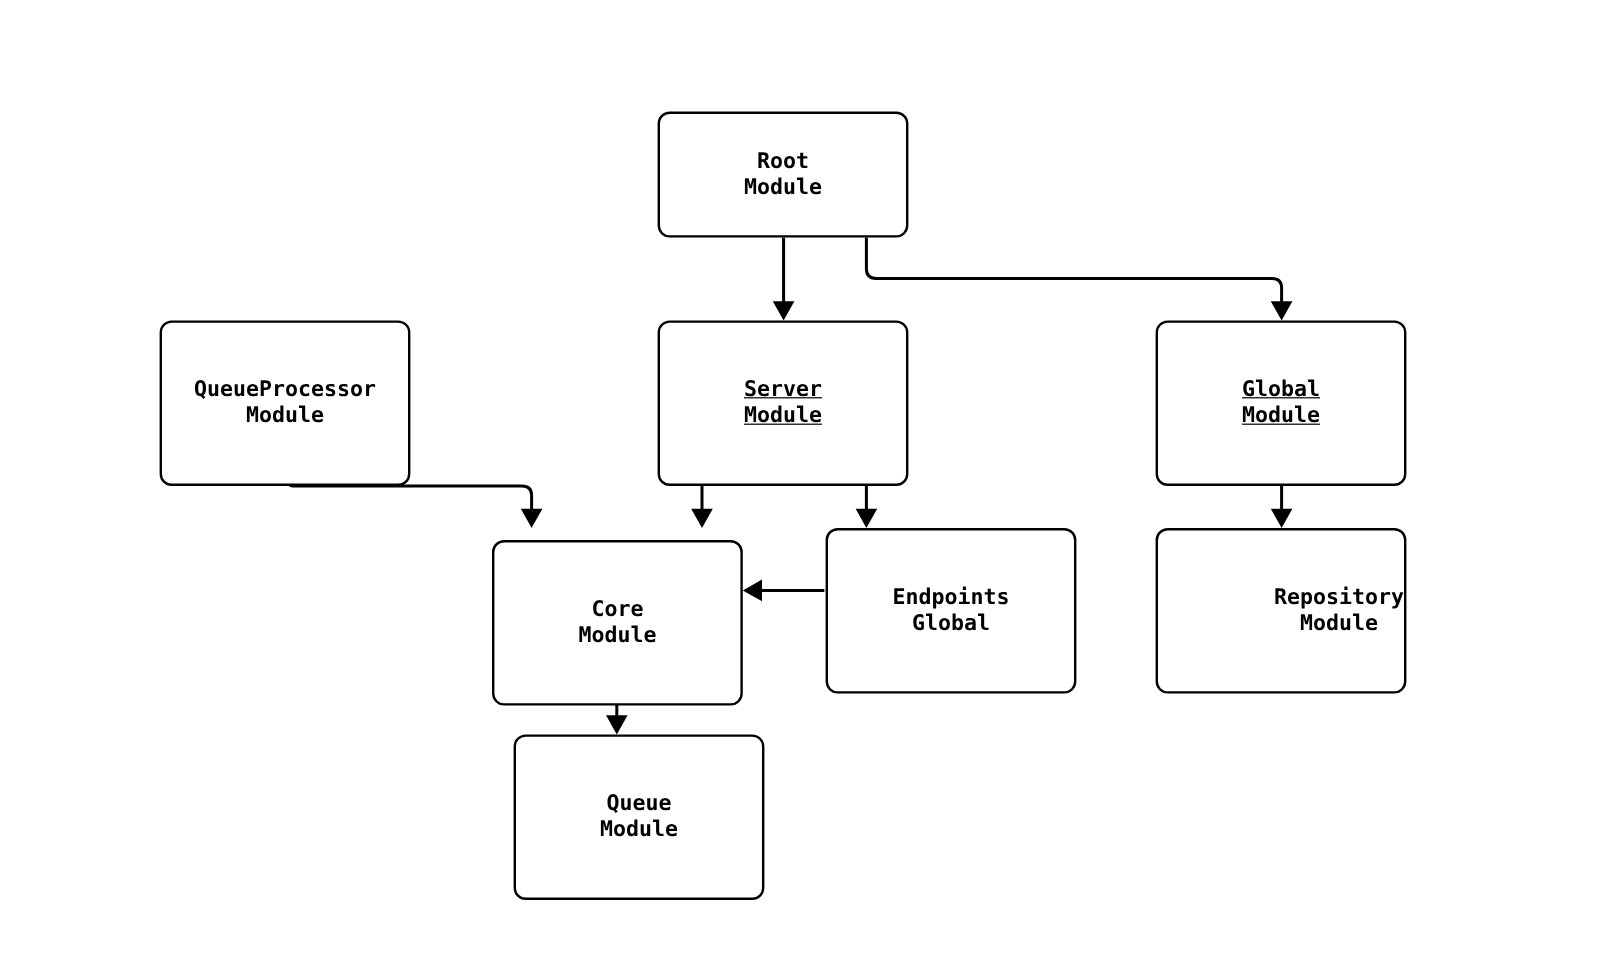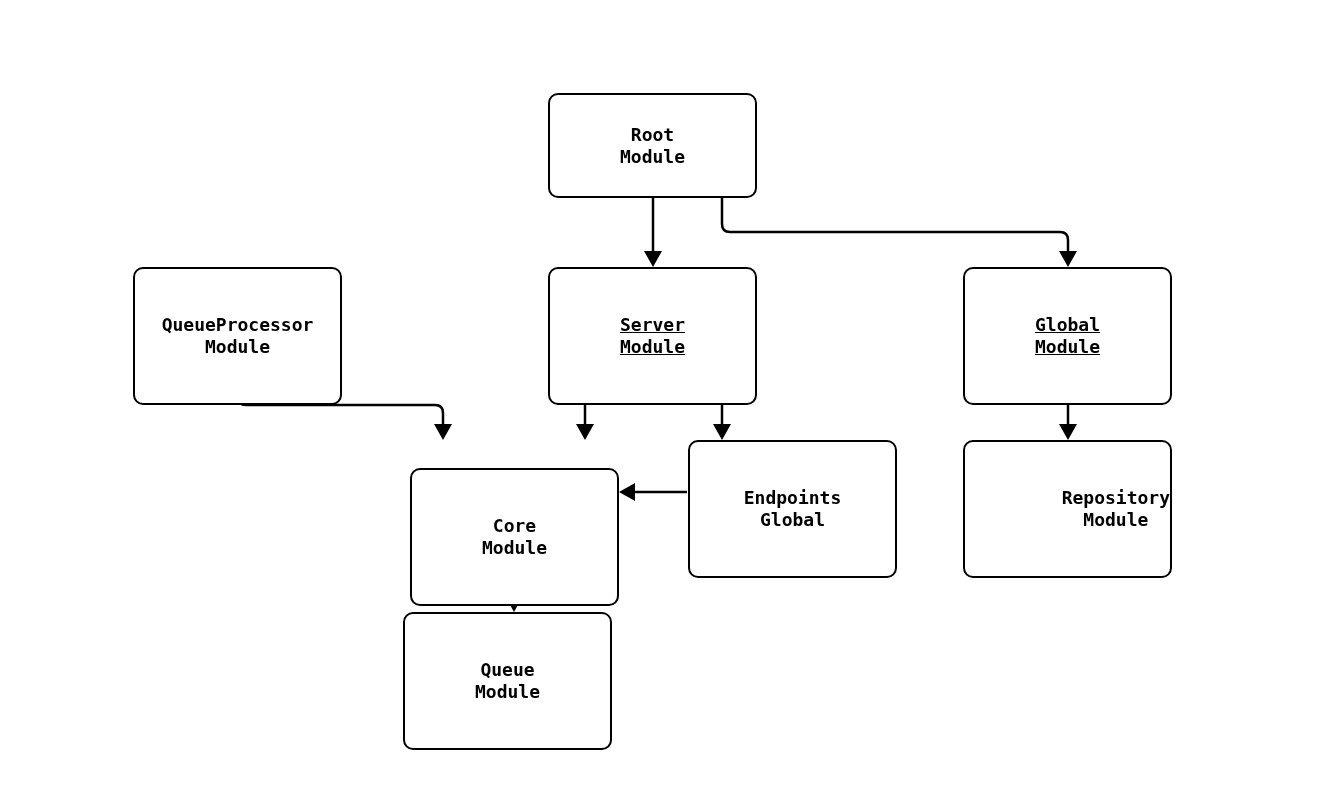--- a/index.html
+++ b/index.html
@@ -38,24 +38,24 @@
     font-weight: bold;
     line-height: 22px;
     color: #000000;
     white-space: pre-line;
   }
   
   .node-root           { left: 548px;  top: 93px;  height: 105px; }
   .node-queueprocessor { left: 133px;  top: 267px; }
   .node-server         { left: 548px;  top: 267px; text-decoration: underline; }
   .node-global         { left: 963px;  top: 267px; text-decoration: underline; }
-  .node-core           { left: 410px;  top: 468px; align-items: center; }
+  .node-core           { left: 410px;  top: 450px; align-items: center; }
   .node-endpoints      { left: 688px;  top: 440px; }
   .node-repository     { left: 963px;  top: 440px; justify-content: flex-end; }
-  .node-queue          { left: 403px;  top: 612px; }
+  .node-queue          { left: 428px;  top: 612px; }
 </style>
 </head>
 <body>
 
 <div class="canvas">
 
   <svg class="edges" width="1337" height="809" viewBox="0 0 1337 809">
     <g stroke="#000000" stroke-width="2.5" fill="none">
       <path d="M653,198 L653,253"></path>
       <path d="M722,198 L722,224 Q722,232 730,232 L1060,232 Q1068,232 1068,240 L1068,253"></path>

